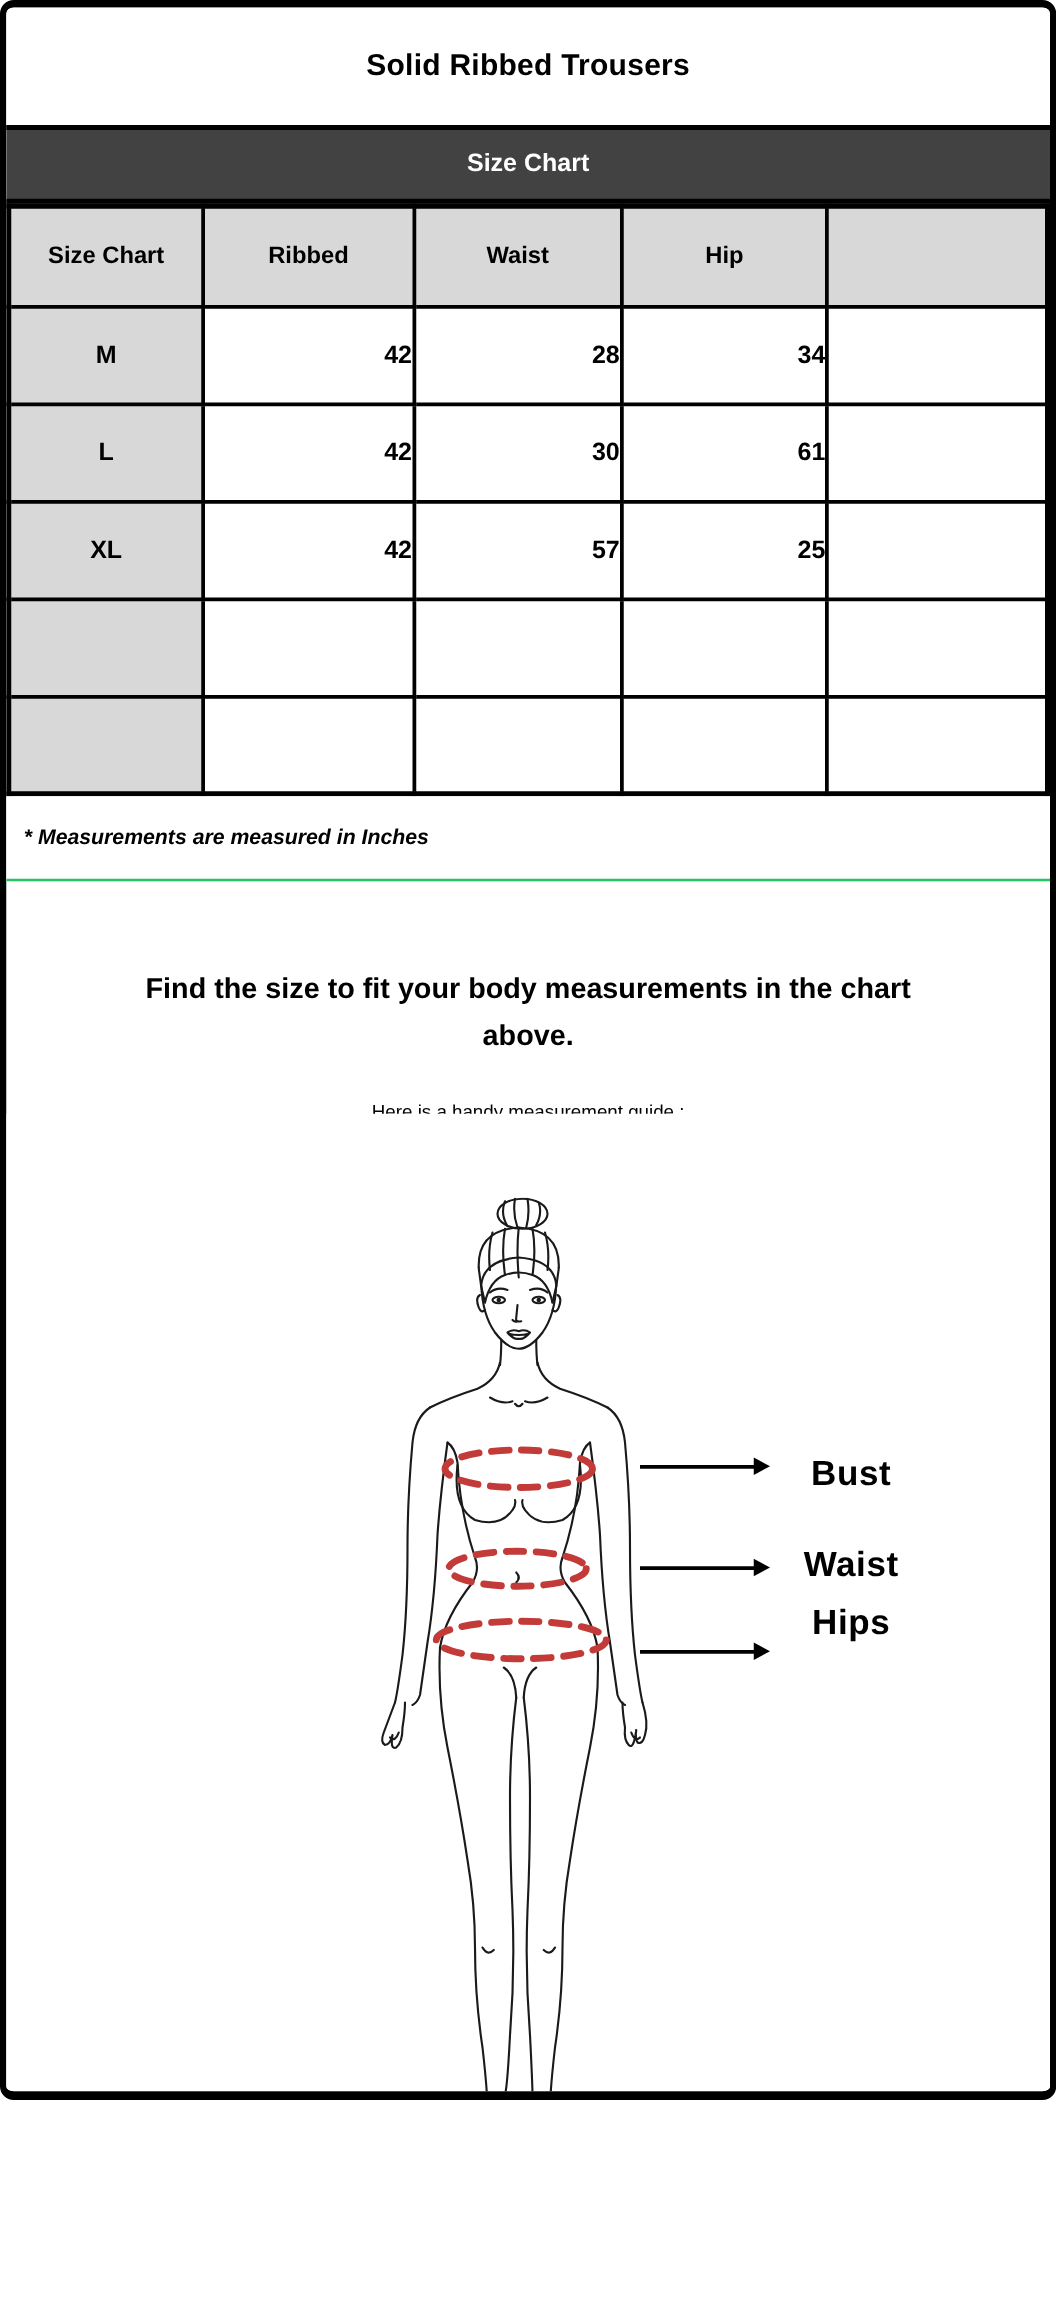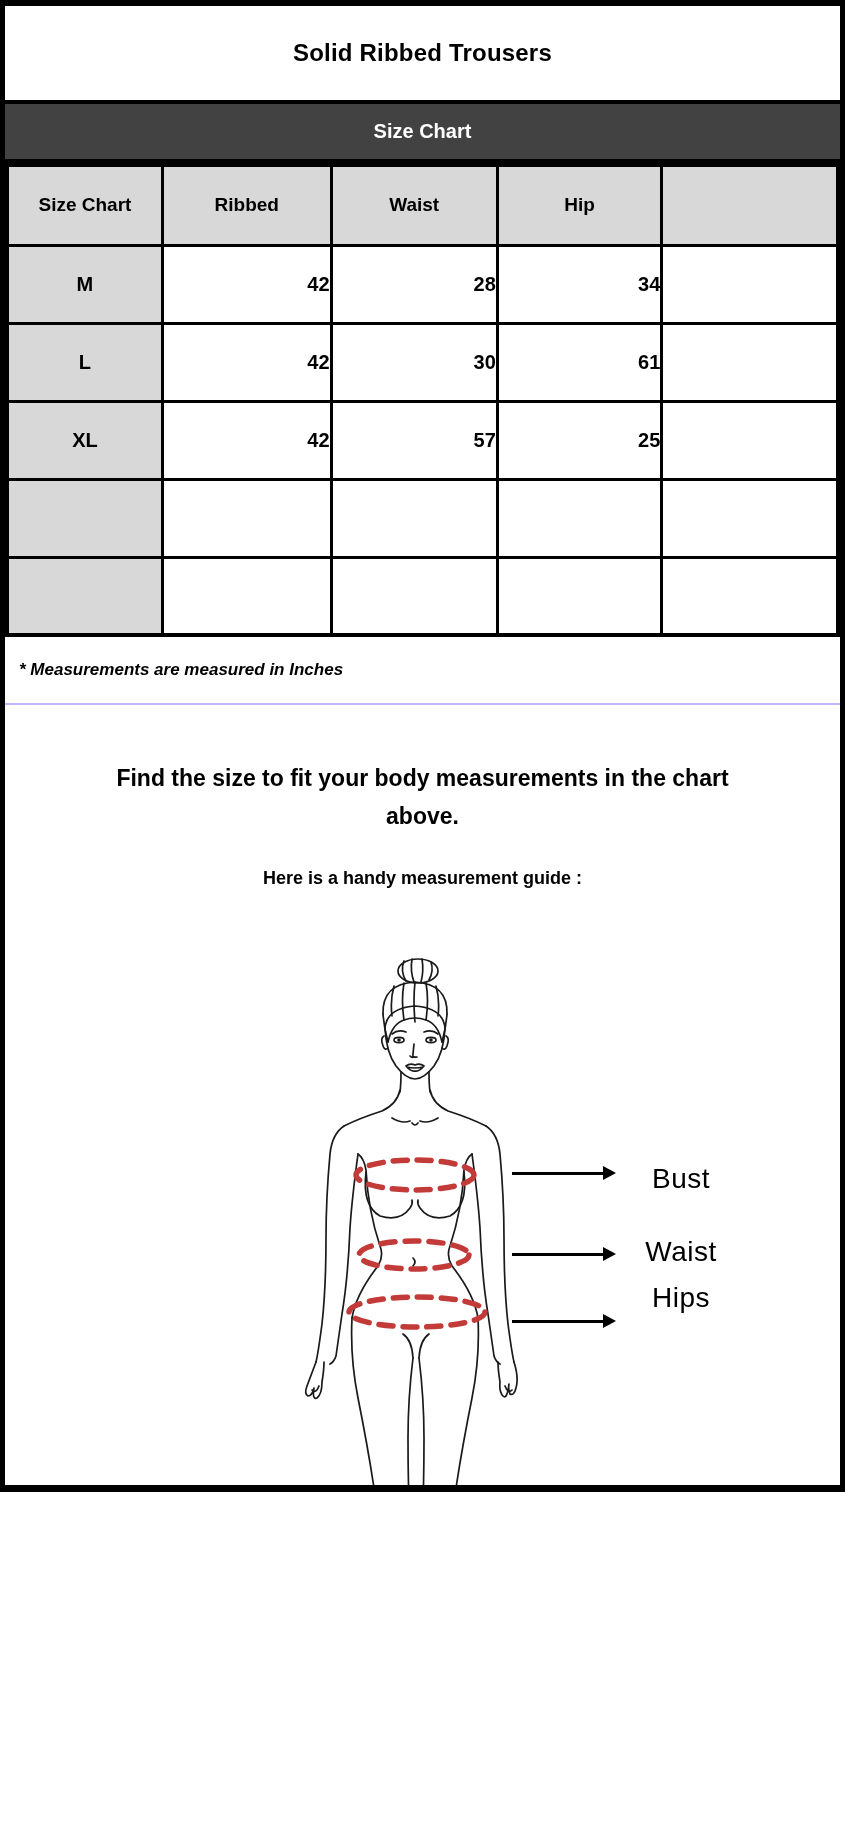--- a/index.html
+++ b/index.html
@@ -1,28 +1,29 @@
 <!DOCTYPE html>
 <html><head>
 <meta charset="utf-8">
 <style>
   * { margin:0; padding:0; box-sizing:border-box; }
   html,body { background:#ffffff; }
   body { font-family:"Liberation Sans", sans-serif; color:#000; }
 
   .page {
     position:relative;
-    width:845px; height:1492px;
+    width:845px; height:1680px;
     background:#ffffff;
     border-top:6px solid #000;
     border-bottom:7px solid #000;
     border-left:5px solid #000;
     border-right:5px solid #000;
     display:flex; flex-direction:column;
     overflow:hidden;
+    border-radius:11px;
   }
 
   
   .title-band {
     height:94px;
     display:flex; align-items:center; justify-content:center;
     background:#fff;
   }
   .title-band h1 { font-size:24px; font-weight:bold; letter-spacing:0.2px; }
 
@@ -64,34 +65,34 @@
     font-size:20px;
     height:78px;
     text-align:right;
   }
 
   
   .note-row {
     height:68px;
     display:flex; align-items:center;
     padding-left:14px;
-    border-bottom:2px solid #c4b5fd;
+    border-bottom:2px solid #22c55e;
     background:#fff;
   }
   .note-row span { font-size:17px; font-weight:bold; font-style:italic; }
 
   
   .guide-block { padding-top:50px; height:186px; text-align:center; }
   .guide-block .intro {
-    width:690px; margin:4px auto;
+    width:690px; margin:16px auto;
     font-size:23px; font-weight:bold; line-height:38px;
   }
   .guide-block .heading {
     margin-top:24px;
-    font-size:18px; font-weight:bold; line-height:38px;
+    font-size:15px; font-weight:normal; line-height:38px;
   }
 
   
   .figure-area { position:relative; flex:1; background:#fff; }
   .woman-svg { position:absolute; left:295px; top:67px; width:220px; height:752px; }
 
   .m-arrow {
     position:absolute;
     width:92px; height:3px; background:#000; left:507px;
   }
@@ -101,21 +102,21 @@
     border-left:13px solid #000;
     border-top:7.5px solid transparent;
     border-bottom:7.5px solid transparent;
   }
   .arrow-bust  { top:281px; }
   .arrow-waist { top:362px; }
   .arrow-hips  { top:429px; }
 
   .m-label {
     position:absolute; left:676px; transform:translate(-50%,-50%);
-    font-size:28px; font-weight:normal; white-space:nowrap;
+    font-size:28px; font-weight:bold; white-space:nowrap;
     letter-spacing:0.5px;
   }
   .label-bust  { top:288px; }
   .label-waist { top:361px; }
   .label-hips  { top:407px; }
 
   .faint-line {
     position:absolute; left:0; right:0; top:823px;
     border-top:2px dashed #ebebeb;
   }

